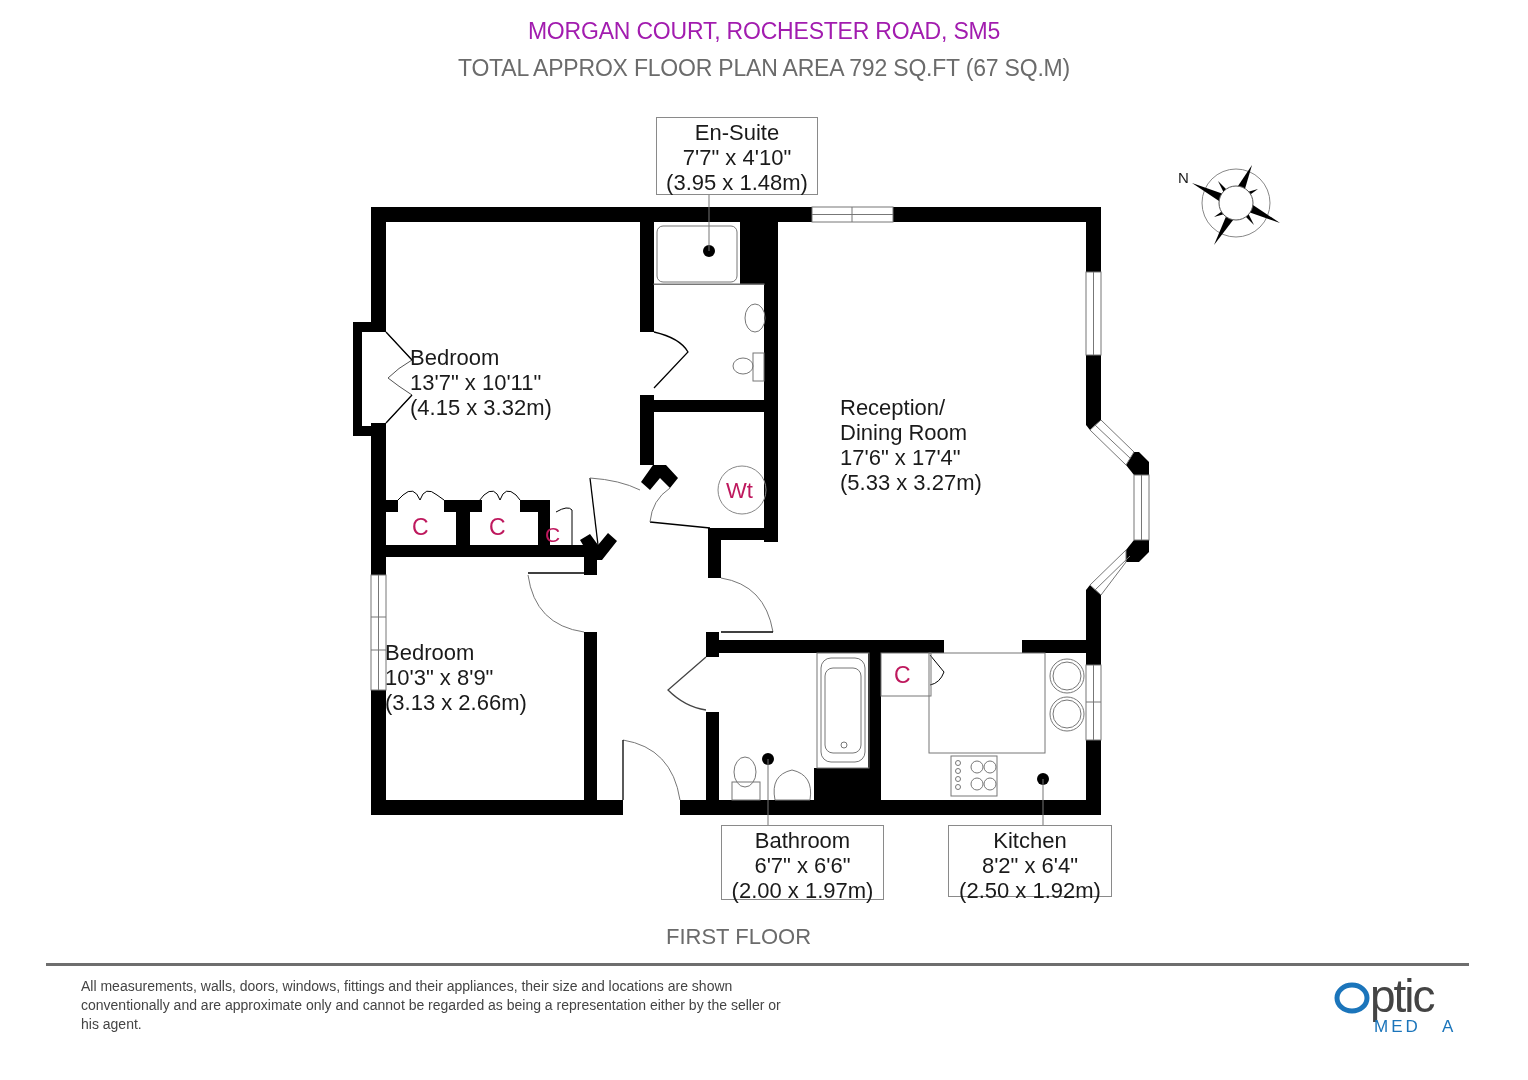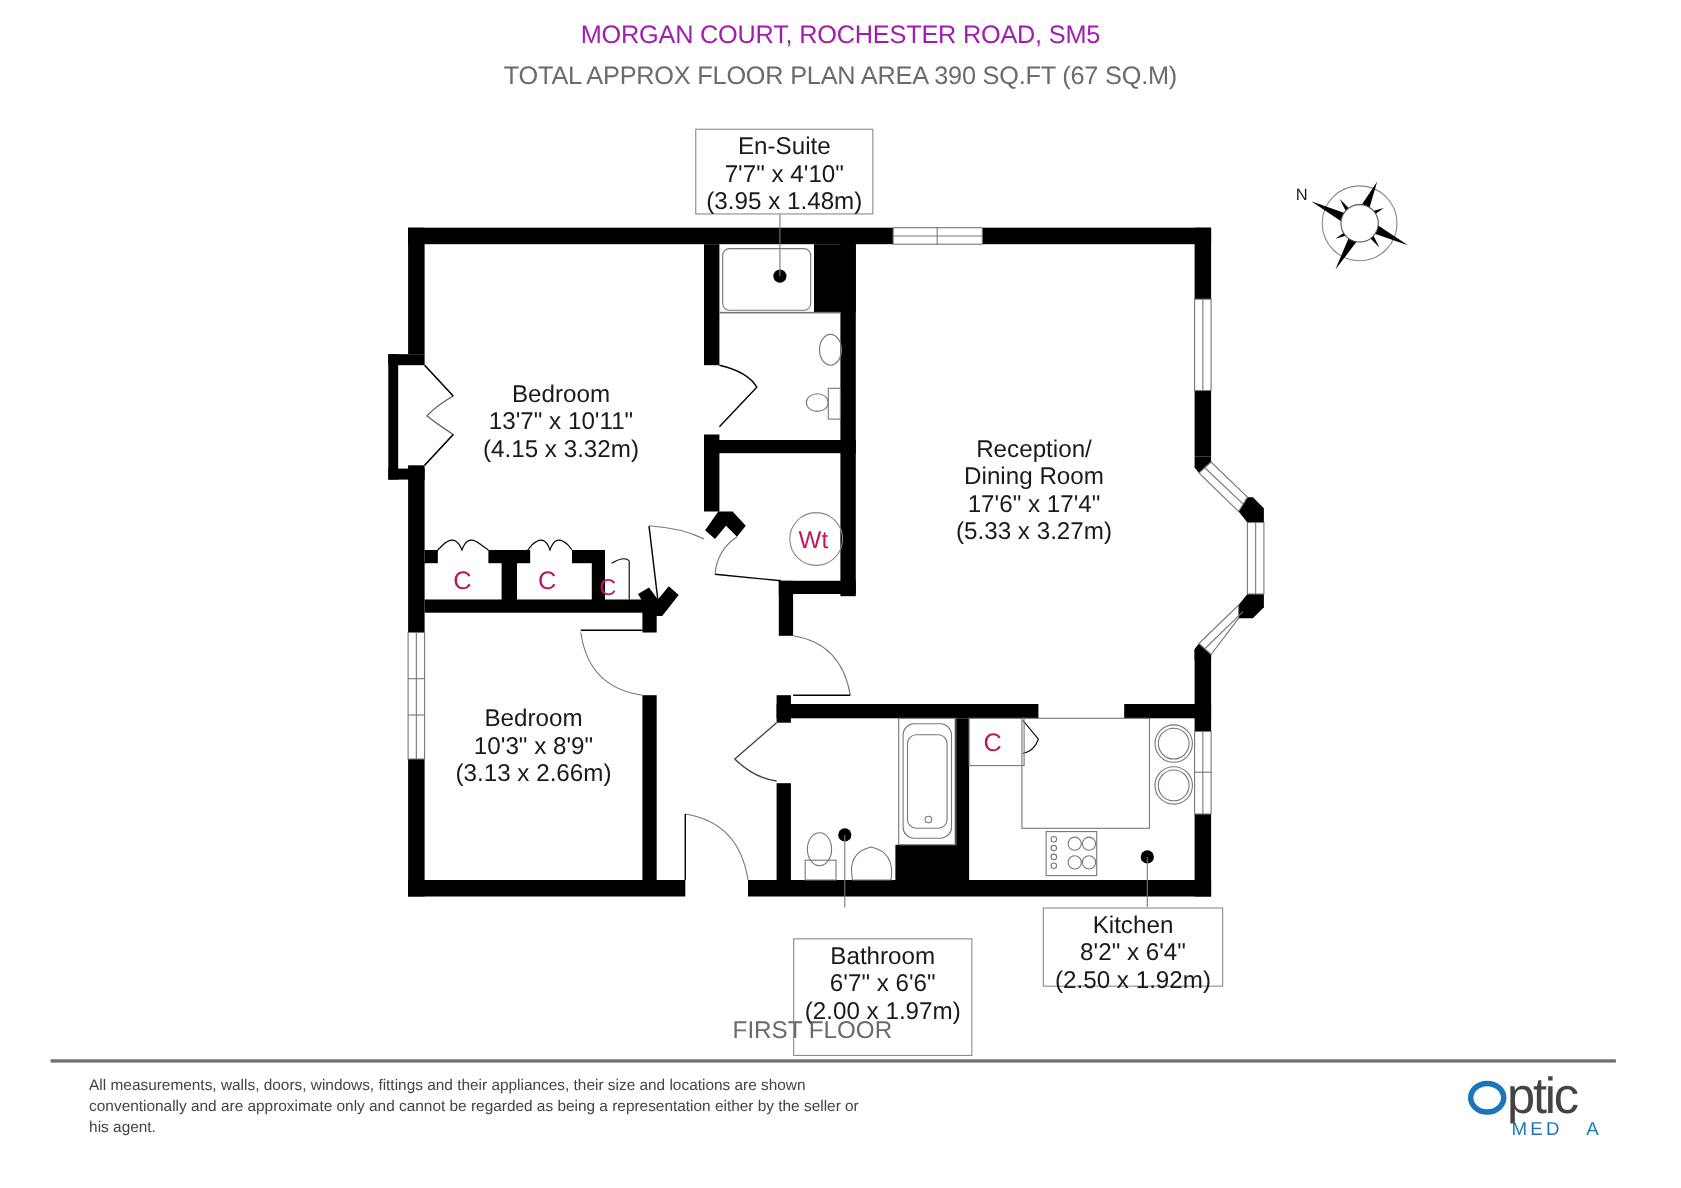--- a/index.html
+++ b/index.html
@@ -1,34 +1,34 @@
 <!DOCTYPE html>
 <html><head>
 <meta charset="utf-8">
 <style>
   html, body { margin: 0; padding: 0; background: #ffffff; }
   body { width: 1528px; height: 1080px; position: relative; overflow: hidden; font-family: "Liberation Sans", sans-serif; }
   .title { position: absolute; left: 0; width: 1528px; text-align: center; top: 18px; font-size: 23px; color: #a21caf; letter-spacing: -0.2px; }
   .subtitle { position: absolute; left: 0; width: 1528px; text-align: center; top: 55px; font-size: 23px; color: #6b6b6b; letter-spacing: -0.2px; }
   svg.plan { position: absolute; left: 0; top: 0; }
-  .room-label { position: absolute; text-align: center; font-size: 22px; line-height: 25px; color: #1a1a1a; }
+  .room-label { position: absolute; font-size: 22px; line-height: 25px; color: #1a1a1a; }
   .label-box { position: absolute; border: 1.5px solid #8a8a8a; background: #fff; text-align: center; font-size: 22px; line-height: 25px; color: #1a1a1a; box-sizing: border-box; padding-top: 2px; }
   .closet { position: absolute; font-size: 23px; color: #be185d; }
   .floor-label { position: absolute; left: 666px; top: 924px; font-size: 22px; color: #6b6b6b; text-align: center; }
   .rule { position: absolute; left: 46px; top: 963px; width: 1423px; height: 3px; background: #6e6e6e; }
   .disclaimer { position: absolute; left: 37px; top: 977px; width: 700px; font-size: 14px; line-height: 19px; color: #444; margin-left: 44px; }
   .logo { position: absolute; left: 1330px; top: 970px; width: 150px; height: 95px; }
   .logo-url { position: absolute; left: 1334px; top: 1079px; font-size: 16px; color: #333; }
   .north { position: absolute; left: 1178px; top: 169px; font-size: 15px; color: #1a1a1a; }
 </style>
 </head>
 <body>
 
 <div class="title">MORGAN COURT, ROCHESTER ROAD, SM5</div>
-<div class="subtitle">TOTAL APPROX FLOOR PLAN AREA 390 SQ.FT (67 SQ.M)</div>
+<div class="subtitle">TOTAL APPROX FLOOR PLAN AREA 792 SQ.FT (67 SQ.M)</div>
 
 <svg class="plan" width="1528" height="1080" viewBox="0 0 1528 1080">
   <g fill="#000">
 
     <rect x="371" y="207" width="441" height="15"></rect>
     <rect x="893" y="207" width="208" height="15"></rect>
 
     <rect x="371" y="207" width="15" height="115"></rect>
     <rect x="371" y="423" width="15" height="152"></rect>
     <rect x="371" y="690" width="15" height="125"></rect>
@@ -172,21 +172,21 @@
     <polygon points="-18,-22 -4,-8 -10,-6" fill="#000"></polygon>
     <polygon points="22,-14 8,-4 8,-10" fill="#000"></polygon>
     <polygon points="18,22 4,8 10,6" fill="#000"></polygon>
     <polygon points="-22,14 -8,4 -8,10" fill="#000"></polygon>
     <circle r="17" fill="#fff" stroke="#555" stroke-width="1"></circle>
   </g>
 </svg>
 
 <div class="north">N</div>
 
-<div class="label-box" style="left:632px; top:117px; width:162px; height:78px;">
+<div class="label-box" style="left:656px; top:117px; width:162px; height:78px;">
   <div>En-Suite</div>
   <div>7'7" x 4'10"</div>
   <div>(3.95 x 1.48m)</div>
 </div>
 
 <div class="room-label" style="left:410px; top:345px; width:200px;">
   <div>Bedroom</div>
   <div>13'7" x 10'11"</div>
   <div>(4.15 x 3.32m)</div>
 </div>
@@ -203,21 +203,21 @@
   <div>10'3" x 8'9"</div>
   <div>(3.13 x 2.66m)</div>
 </div>
 
 <div class="closet" style="left:412px; top:514px;">C</div>
 <div class="closet" style="left:489px; top:514px;">C</div>
 <div class="closet" style="left:545px; top:523px; font-size:21px;">C</div>
 <div class="closet" style="left:894px; top:662px;">C</div>
 <div class="closet" style="left:726px; top:478px; font-size:22px;">Wt</div>
 
-<div class="label-box" style="left:721px; top:825px; width:163px; height:107px;margin-top:28px;">
+<div class="label-box" style="left:721px; top:825px; width:163px; height:75px;">
   <div>Bathroom</div>
   <div>6'7" x 6'6"</div>
   <div>(2.00 x 1.97m)</div>
 </div>
 
 <div class="label-box" style="left:948px; top:825px; width:164px; height:72px;">
   <div>Kitchen</div>
   <div>8'2" x 6'4"</div>
   <div>(2.50 x 1.92m)</div>
 </div>

